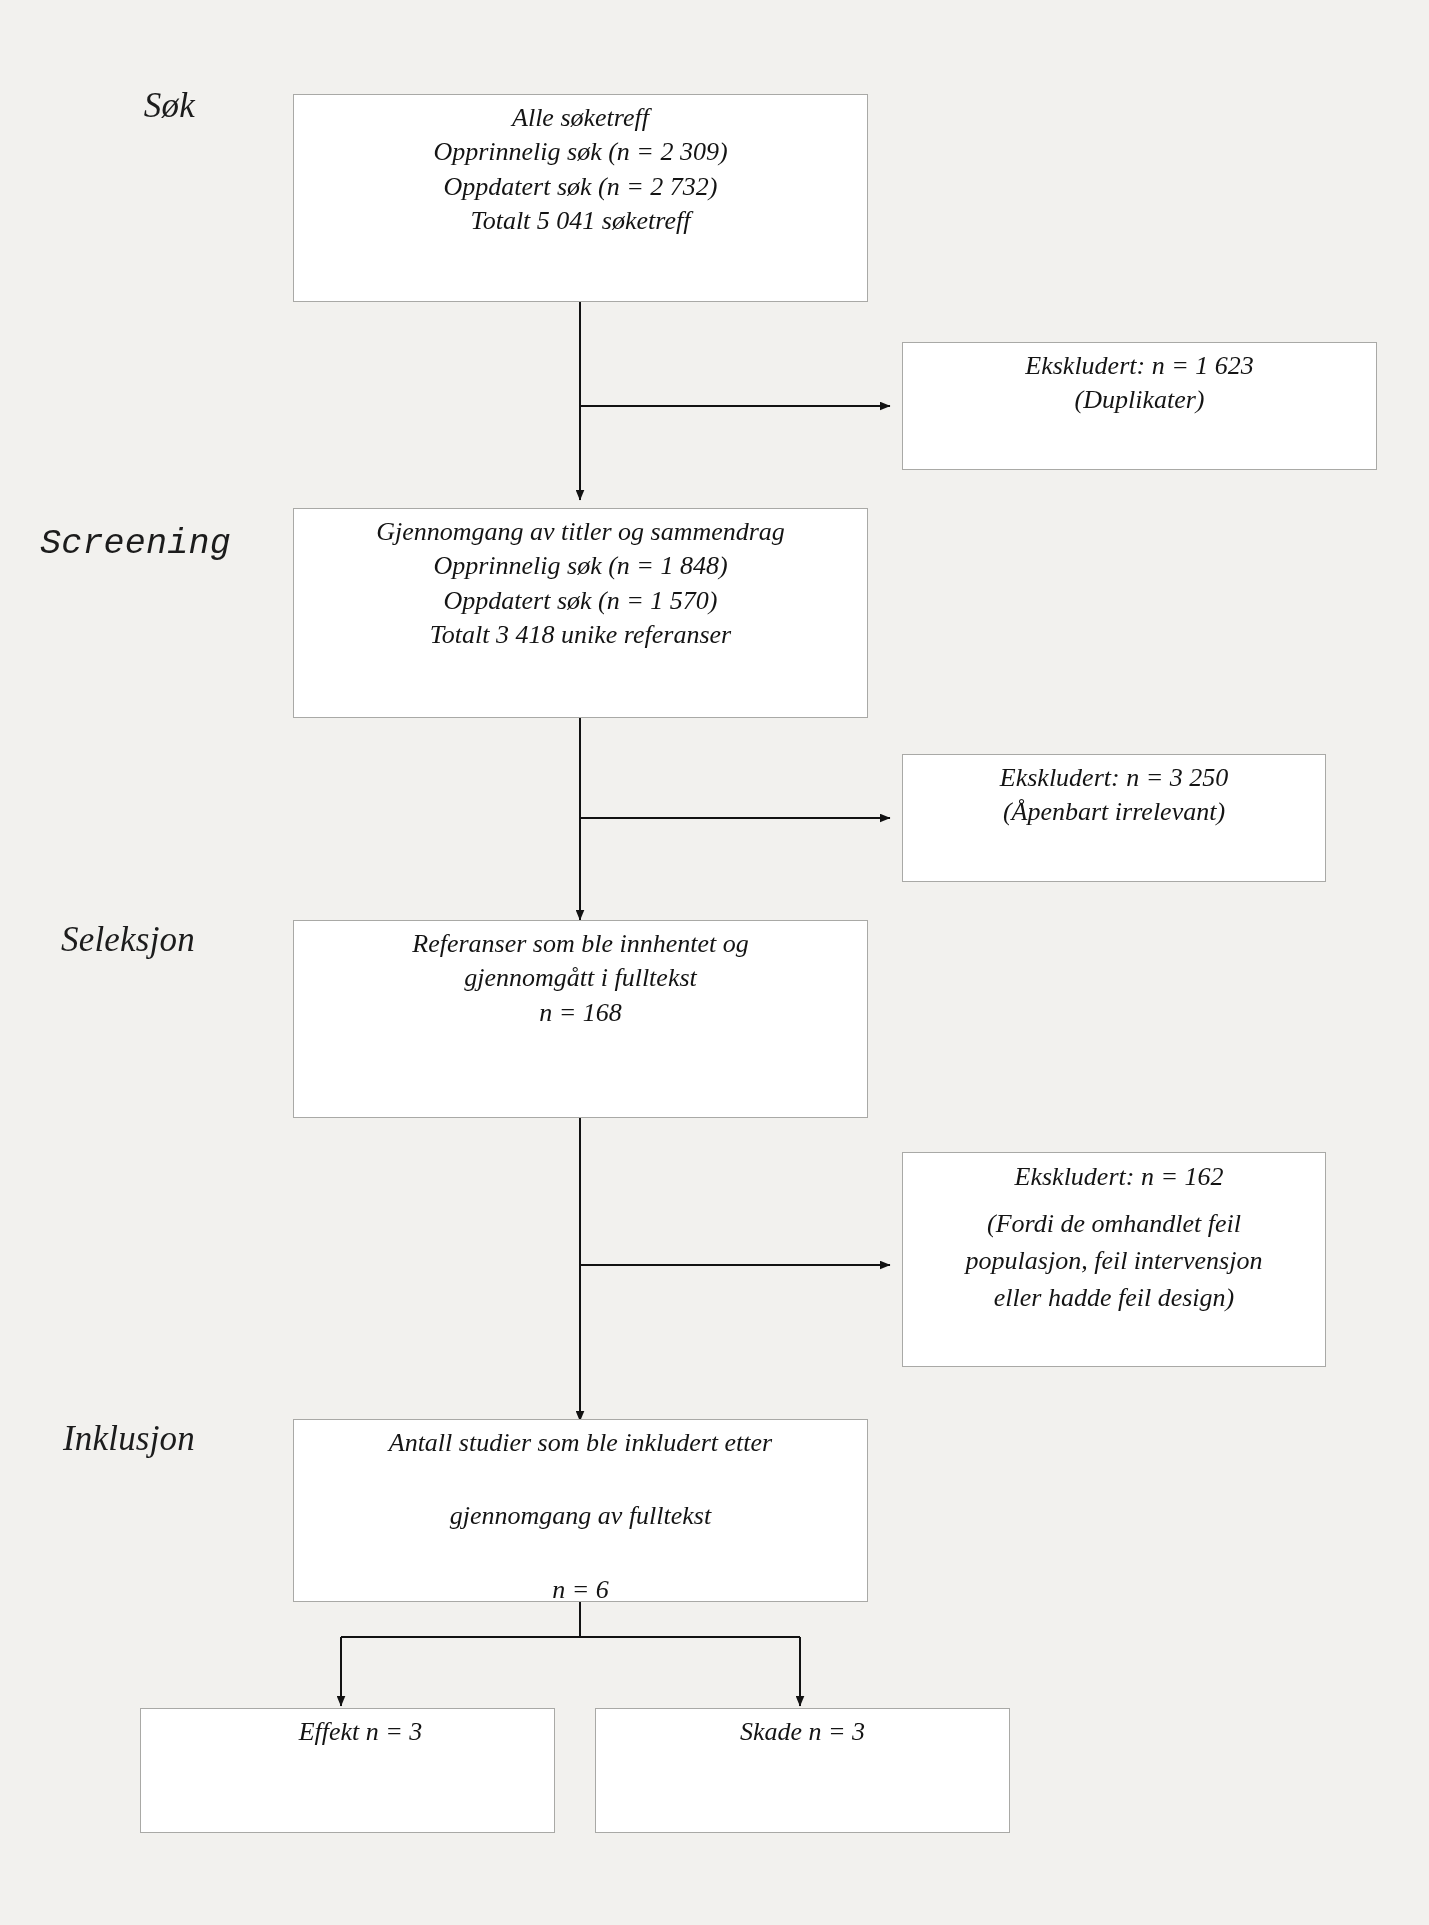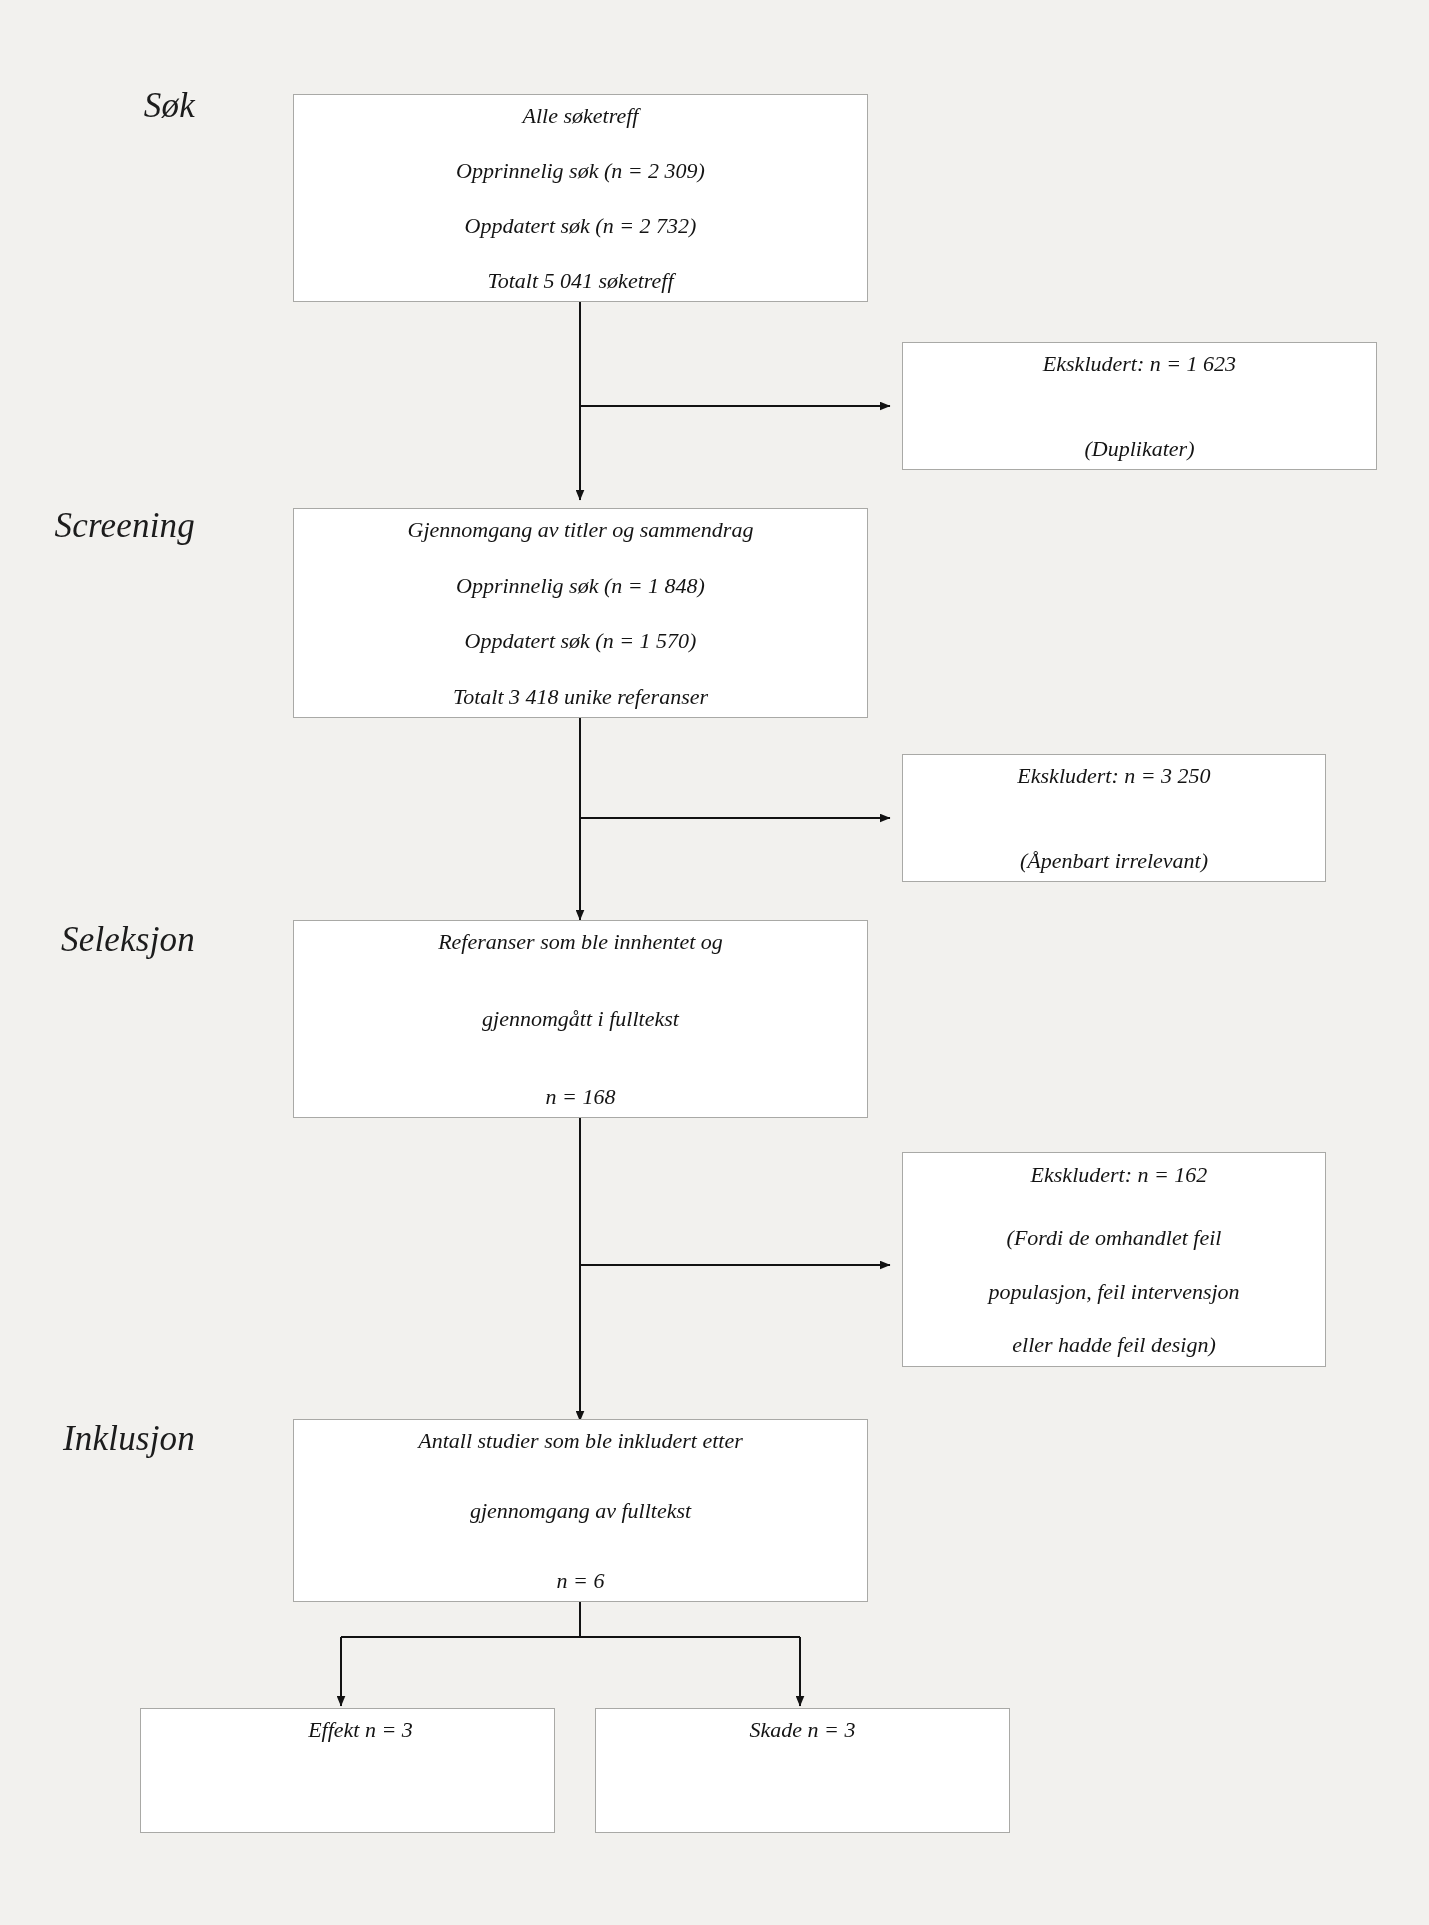--- a/index.html
+++ b/index.html
@@ -34,24 +34,24 @@
     letter-spacing: 0.2px;
   }
 
   .box {
     position: absolute;
     background: #ffffff;
     border: 1px solid #a9a9a6;
     display: flex;
     flex-direction: column;
     align-items: center;
-    justify-content: space-between;
+    justify-content: flex-start;
     text-align: center;
     font-style: italic;
-    font-size: 22px;
+    font-size: 26px;
     line-height: 1.32;
     color: #141414;
     padding: 6px 14px;
   }
 
   .box .ln {
     display: block;
     white-space: nowrap;
   }
 
@@ -88,21 +88,21 @@
 
     <line x1="580" y1="1265" x2="890" y2="1265" stroke="#121212" stroke-width="2" marker-end="url(#arrowhead)"></line>
 
     <line x1="580" y1="1601" x2="580" y2="1637" stroke="#121212" stroke-width="2"></line>
     <line x1="341" y1="1637" x2="800" y2="1637" stroke="#121212" stroke-width="2"></line>
     <line x1="341" y1="1637" x2="341" y2="1706" stroke="#121212" stroke-width="2" marker-end="url(#arrowhead)"></line>
     <line x1="800" y1="1637" x2="800" y2="1706" stroke="#121212" stroke-width="2" marker-end="url(#arrowhead)"></line>
   </svg>
 
   <div class="stage-label" style="left:60px; top:86px; width:135px;">Søk</div>
-  <div class="stage-label" style="left:40px; top:506px; width:155px;">Screening</div>
+  <div class="stage-label" style="left:40px; top:524px; width:155px;font-family:Liberation Mono, monospace;">Screening</div>
   <div class="stage-label" style="left:40px; top:920px; width:155px;">Seleksjon</div>
   <div class="stage-label" style="left:40px; top:1419px; width:155px;">Inklusjon</div>
 
   <div class="box" style="left:293px; top:94px; width:575px; height:208px;">
     <span class="ln">Alle søketreff</span>
     <span class="ln">Opprinnelig søk (n = 2 309)</span>
     <span class="ln">Oppdatert søk (n = 2 732)</span>
     <span class="ln">Totalt 5 041 søketreff</span>
   </div>
 

